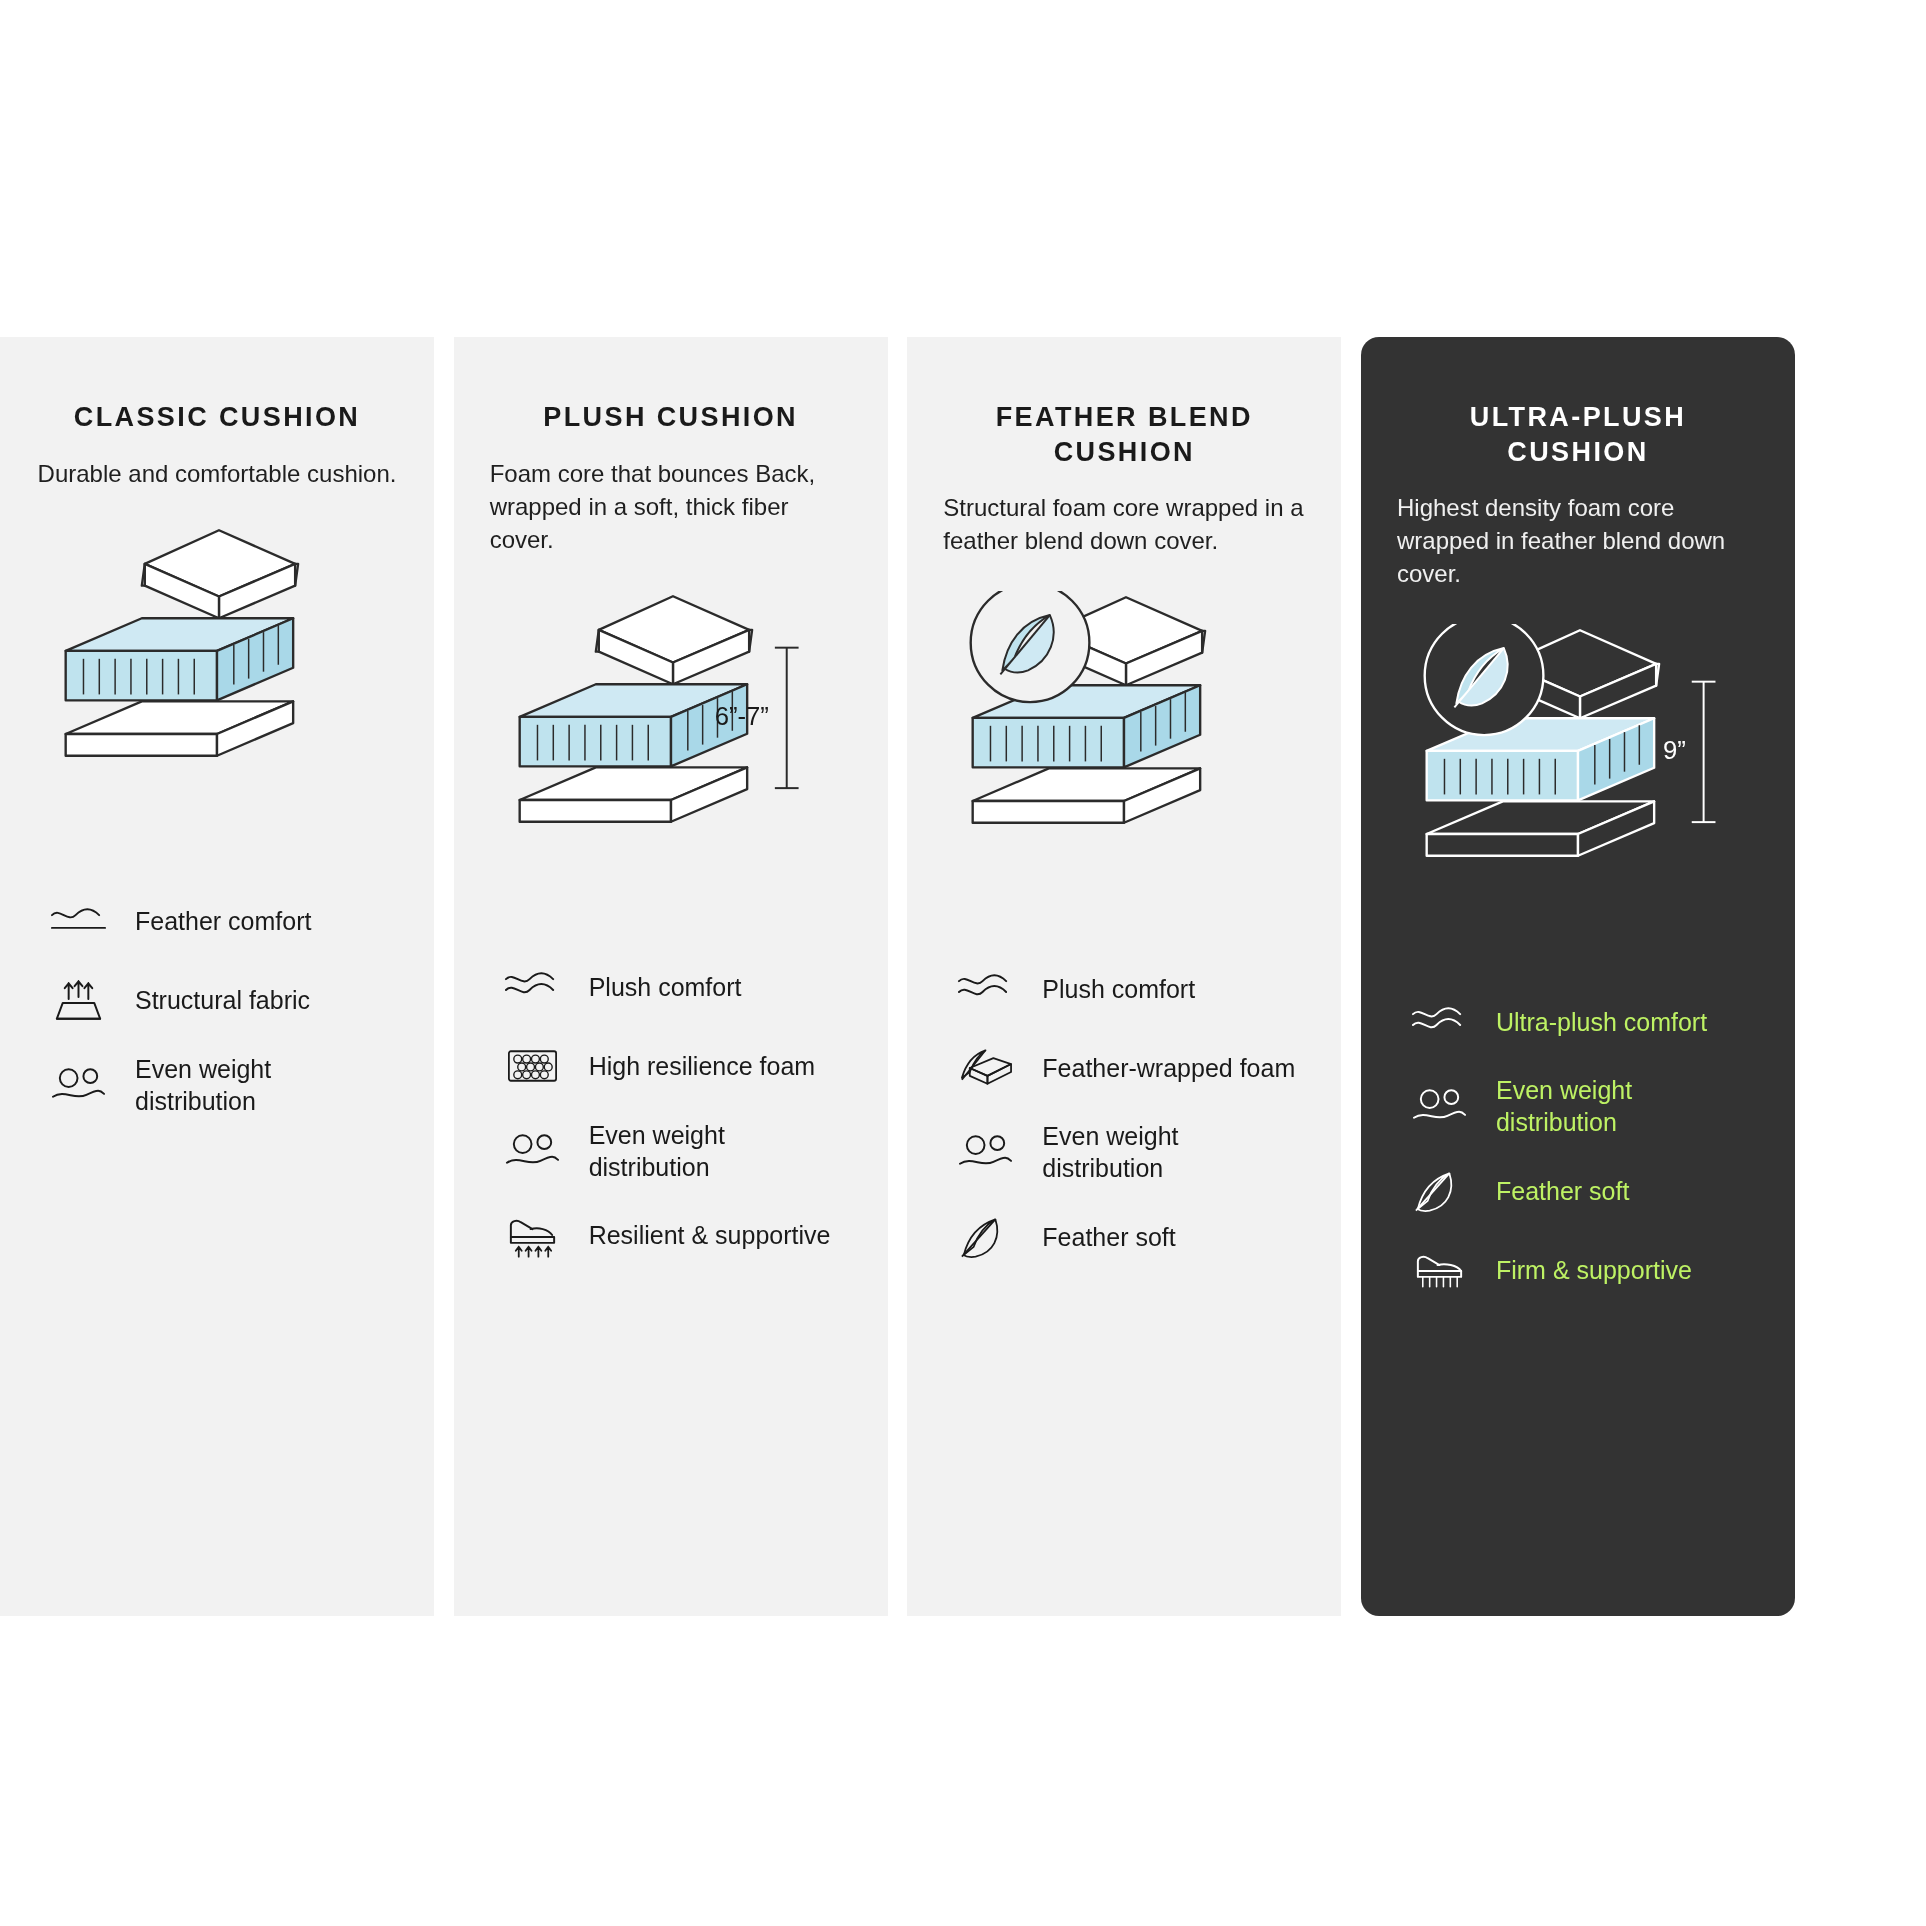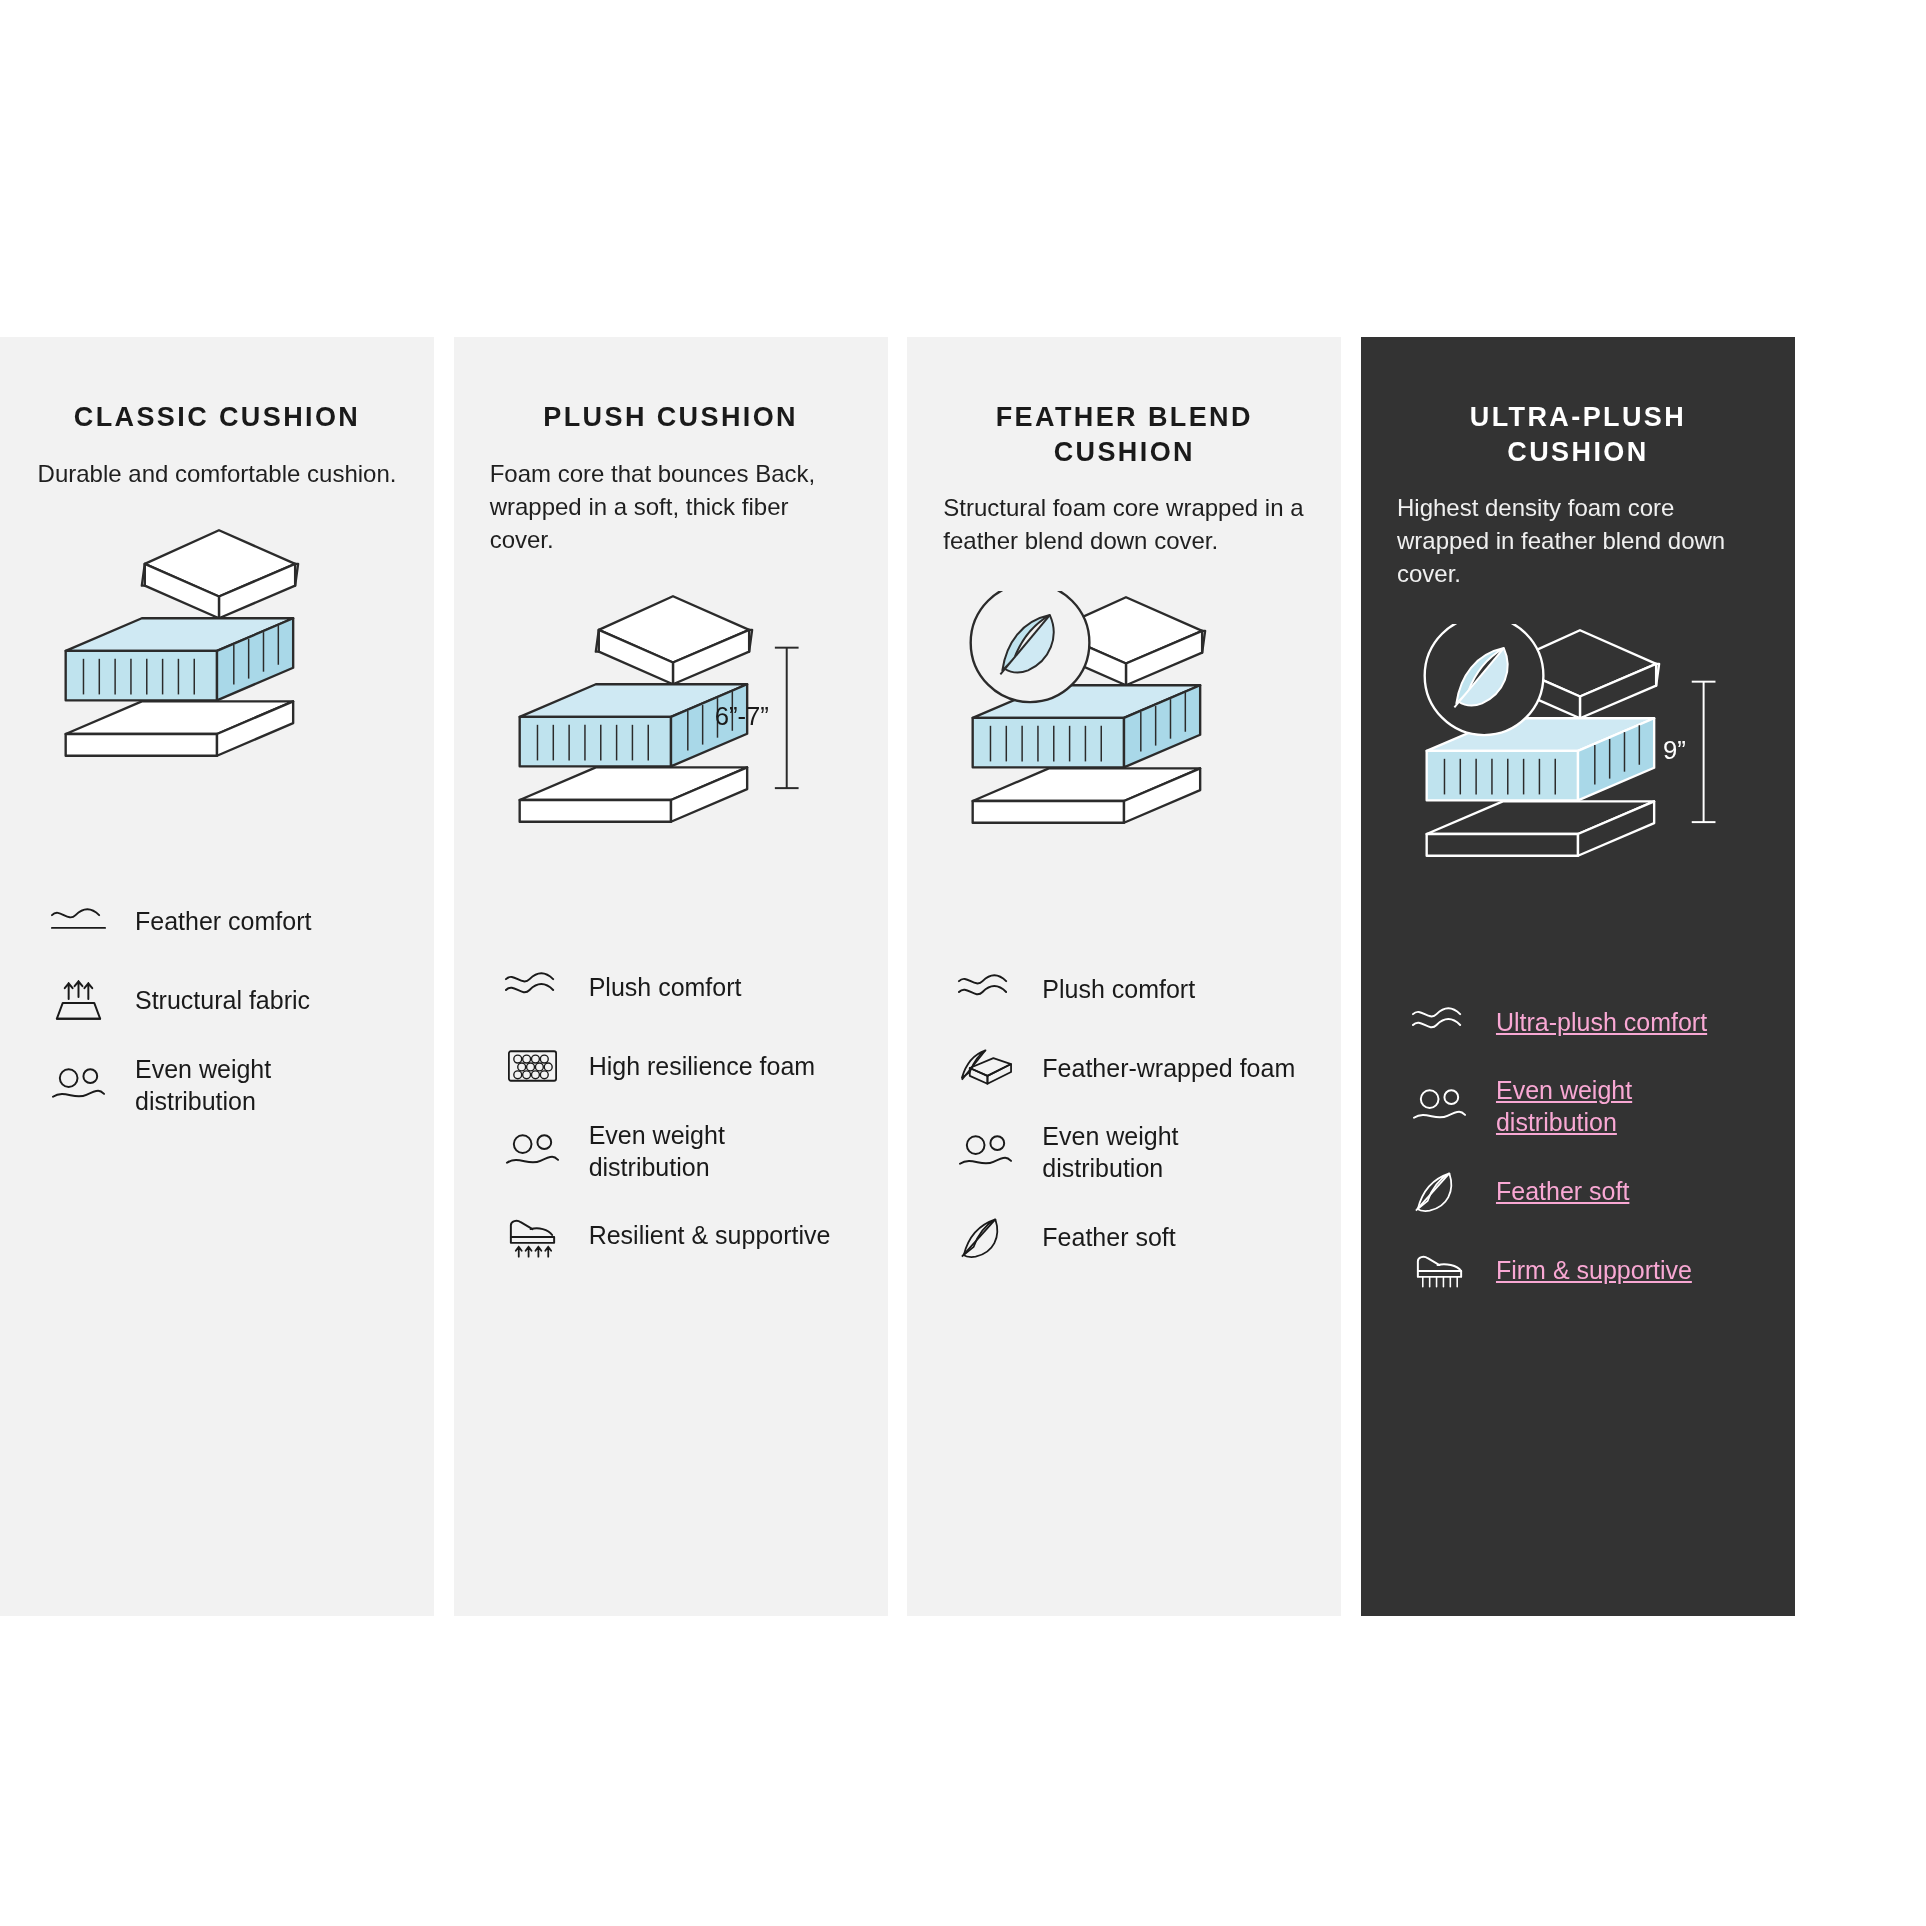--- a/index.html
+++ b/index.html
@@ -37,20 +37,21 @@
     background: #f2f2f2;
     box-sizing: border-box;
     padding: 63px 36px 0 36px;
     display: flex;
     flex-direction: column;
     align-items: center;
     position: relative;
   }
   .card.dark {
     background: #333333;
+    border-radius: 18px;
   }
   .card-title {
     font-size: 27px;
     font-weight: bold;
     letter-spacing: 2.4px;
     color: #1a1a1a;
     text-align: center;
     line-height: 1.28;
     text-transform: uppercase;
     margin: 0;
@@ -99,21 +100,21 @@
     display: flex;
     align-items: center;
     justify-content: center;
   }
   .feature-icon svg { display:block; }
   .feature-label {
     font-size: 25px;
     line-height: 1.28;
     color: #1a1a1a;
   }
-  .card.dark .feature-label { color: #f9a8d4; text-decoration: underline; }
+  .card.dark .feature-label { color: #bef264; }
 </style>
 </head>
 <body>
 
 <div class="stage">
   <div class="cards">
 
     <div class="card">
       <div class="card-title">CLASSIC CUSHION</div>
       <div class="card-desc">Durable and comfortable cushion.</div>

